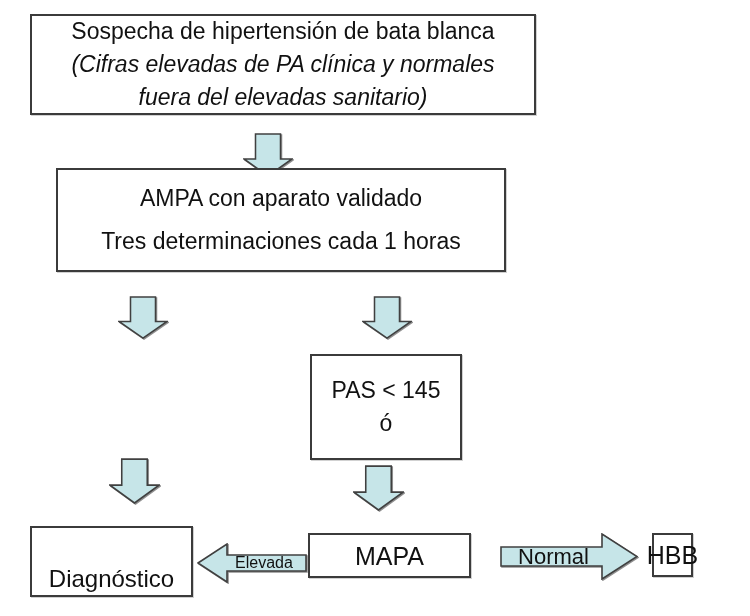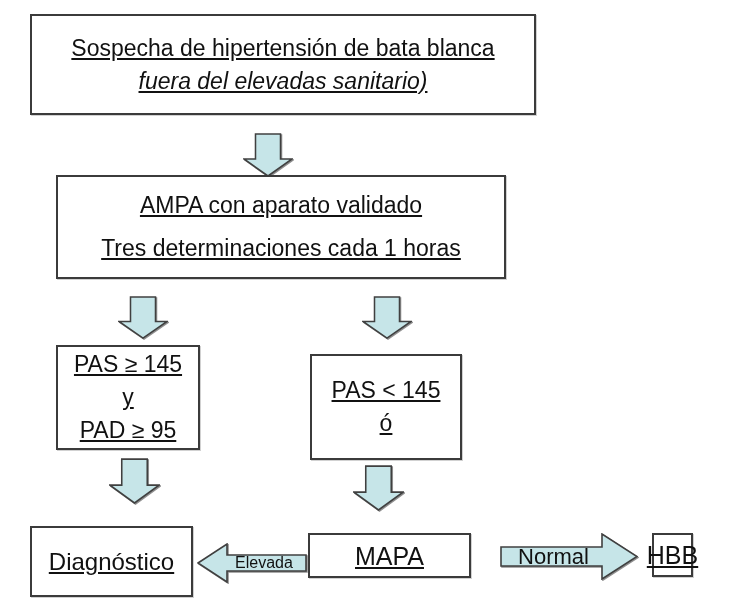--- a/index.html
+++ b/index.html
@@ -20,35 +20,34 @@
     position: absolute;
     background: var(--box-fill, #ffffff);
     border: 2px solid var(--box-border, #3b3b3b);
     box-shadow: 1px 1px 0 rgba(0,0,0,0.18);
     display: flex;
     flex-direction: column;
     justify-content: center;
     align-items: center;
     text-align: center;
     box-sizing: border-box;
-    text-decoration: underline;
   }
   .box .line {
     font-size: 23px;
     line-height: 33px;
     white-space: nowrap;
   }
   .italic { font-style: italic; }
 
   
   #suspicion-box { left: 30px;  top: 14px;  width: 506px; height: 101px; }
-  #ampa-box      { left: 56px;  top: 175px; width: 450px; height: 104px; gap: 10px; }
+  #ampa-box      { left: 56px;  top: 168px; width: 450px; height: 104px; gap: 10px; }
   #elevated-box  { left: 56px;  top: 345px; width: 144px; height: 105px; }
   #normalcrit-box{ left: 310px; top: 354px; width: 152px; height: 106px; align-items: center; }
-  #diagnosis-box { left: 30px;  top: 526px; width: 163px; height: 71px; }
+  #diagnosis-box { left: 30px;  top: 526px; width: 163px; height: 71px; justify-content: flex-end; }
   #mapa-box      { left: 308px; top: 533px; width: 163px; height: 45px; }
   #hbb-box       { left: 652px; top: 533px; width: 41px;  height: 44px; }
 
   #diagnosis-box .line { font-size: 24px; line-height: 33px; }
   #mapa-box .line, #hbb-box .line { font-size: 25px; line-height: 28px; }
 
   .arrow {
     position: absolute;
   }
   .arrow svg {
@@ -88,20 +87,21 @@
   #elevada-arrow .arrow-label { left: 28px; right: 4px; font-size: 16px; }
   #normal-arrow  .arrow-label { left: 4px;  width: 99px; font-size: 22px; }
 </style>
 </head>
 <body>
 
 <div class="canvas">
 
   <div class="box" id="suspicion-box">
     <div class="line">Sospecha de hipertensión de bata blanca</div>
+    <div class="line italic">(Cifras elevadas de PA clínica y normales</div>
     <div class="line italic">fuera del elevadas sanitario)</div>
   </div>
 
   <div class="arrow" id="flow-arrow-1">
     <svg viewBox="0 0 52 44" preserveAspectRatio="none">
       <polygon points="13,1 39,1 39,26 51,26 26,43 1,26 13,26"></polygon>
     </svg>
   </div>
 
   <div class="box" id="ampa-box">
@@ -113,25 +113,20 @@
     <svg viewBox="0 0 52 44" preserveAspectRatio="none">
       <polygon points="13,1 39,1 39,26 51,26 26,43 1,26 13,26"></polygon>
     </svg>
   </div>
   <div class="arrow" id="flow-arrow-2r">
     <svg viewBox="0 0 52 44" preserveAspectRatio="none">
       <polygon points="13,1 39,1 39,26 51,26 26,43 1,26 13,26"></polygon>
     </svg>
   </div>
 
-  <div class="box" id="elevated-box">
-    <div class="line">PAS ≥ 145</div>
-    <div class="line">y</div>
-    <div class="line">PAD ≥ 95</div>
-  </div>
 
   <div class="box" id="normalcrit-box">
     <div class="line">PAS &lt; 145</div>
     <div class="line">ó</div>
   </div>
 
   <div class="arrow" id="flow-arrow-3l">
     <svg viewBox="0 0 52 44" preserveAspectRatio="none">
       <polygon points="13,1 39,1 39,26 51,26 26,43 1,26 13,26"></polygon>
     </svg>

